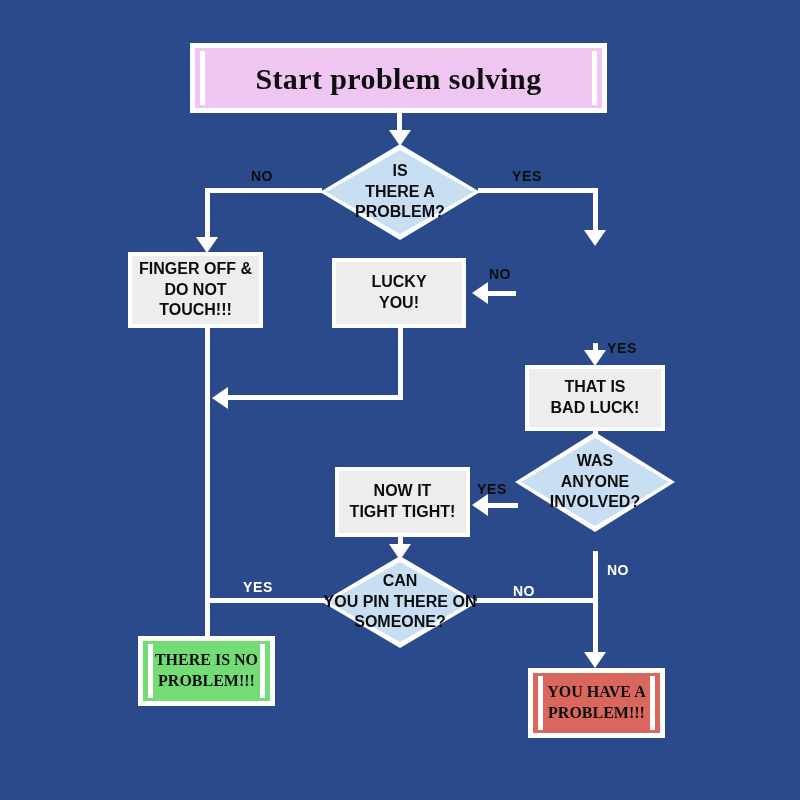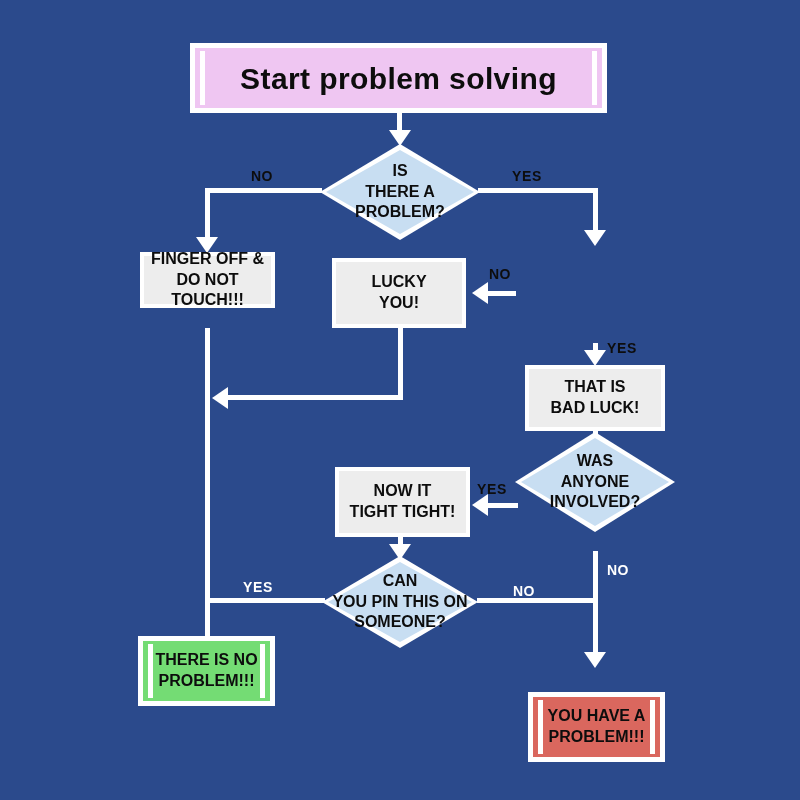--- a/index.html
+++ b/index.html
@@ -9,24 +9,24 @@
   
   .line{position:absolute;background:var(--line,#fff);}
   .arr-d{position:absolute;width:0;height:0;border-left:11px solid transparent;border-right:11px solid transparent;border-top:16px solid var(--line,#fff);}
   .arr-l{position:absolute;width:0;height:0;border-top:11px solid transparent;border-bottom:11px solid transparent;border-right:16px solid var(--line,#fff);}
 
   
   .nlabel{position:absolute;inset:0;display:flex;align-items:center;justify-content:center;
           text-align:center;white-space:pre-line;font-weight:bold;font-size:16px;line-height:1.3;
           color:var(--text,#0d0d0d);}
   .rnode{position:absolute;background:var(--process-fill,#ededed);border:4px solid var(--line,#fff);box-sizing:border-box;}
-  .tnode{position:absolute;border:5px solid var(--line,#fff);box-sizing:border-box;}
+  .tnode{position:absolute;border:5px solid var(--line,#fff);box-sizing:border-box;font-family:Liberation Serif, serif;}
   .tnode.start{background:var(--start-fill,#efc6f2);}
   .tnode.success{background:var(--success-fill,#74dc74);}
-  .tnode.danger{background:var(--danger-fill,#da675e);margin-top:24px;}
+  .tnode.danger{background:var(--danger-fill,#da675e);}
   .tbar{position:absolute;top:3px;bottom:3px;width:5px;background:var(--line,#fff);}
   .tbar.l{left:5px}.tbar.r{right:5px}
   .title-label{font-size:30px;letter-spacing:.4px;}
 
   .diamond{position:absolute;}
   .d-outer{position:absolute;inset:0;background:var(--line,#fff);
            clip-path:polygon(50% 0,100% 50%,50% 100%,0 50%);}
   .d-inner{position:absolute;inset:6px;background:var(--decision-fill,#c8def2);
            clip-path:polygon(50% 0,100% 50%,50% 100%,0 50%);}
 
@@ -95,21 +95,21 @@
   </div>
 
   <div class="diamond" style="left:320px;top:144px;width:160px;height:96px">
     <div class="d-outer"></div>
     <div class="d-inner"></div>
     <span class="nlabel">IS
 THERE A
 PROBLEM?</span>
   </div>
 
-  <div class="rnode" style="left:140px;top:252px;width:135px;height:56px">
+  <div class="rnode" style="left:128px;top:252px;width:135px;height:76px">
     <span class="nlabel">FINGER OFF &amp;
 DO NOT
 TOUCH!!!</span>
   </div>
 
   <div class="rnode" style="left:332px;top:258px;width:134px;height:70px">
     <span class="nlabel">LUCKY
 YOU!</span>
   </div>
 
@@ -129,21 +129,21 @@
 
   <div class="rnode" style="left:335px;top:467px;width:135px;height:70px">
     <span class="nlabel">NOW IT
 TIGHT TIGHT!</span>
   </div>
 
   <div class="diamond" style="left:322px;top:556px;width:156px;height:92px">
     <div class="d-outer"></div>
     <div class="d-inner"></div>
     <span class="nlabel">CAN
-YOU PIN THIS ON
+YOU PIN THERE ON
 SOMEONE?</span>
   </div>
 
   <div class="tnode success" style="left:138px;top:636px;width:137px;height:70px">
     <div class="tbar l"></div>
     <div class="tbar r"></div>
     <span class="nlabel">THERE IS NO
 PROBLEM!!!</span>
   </div>
 

